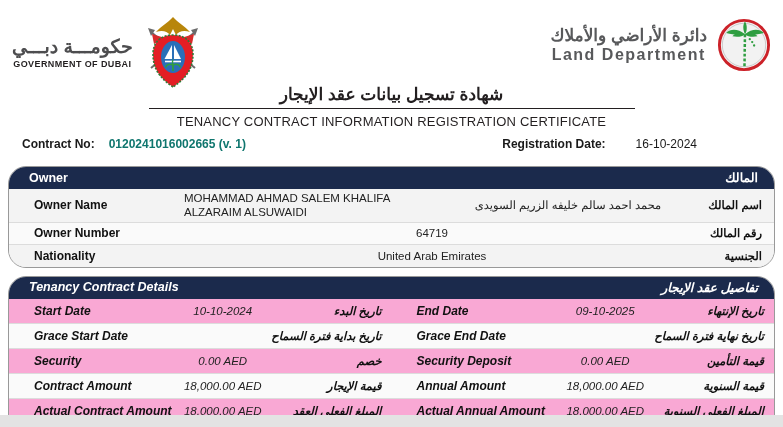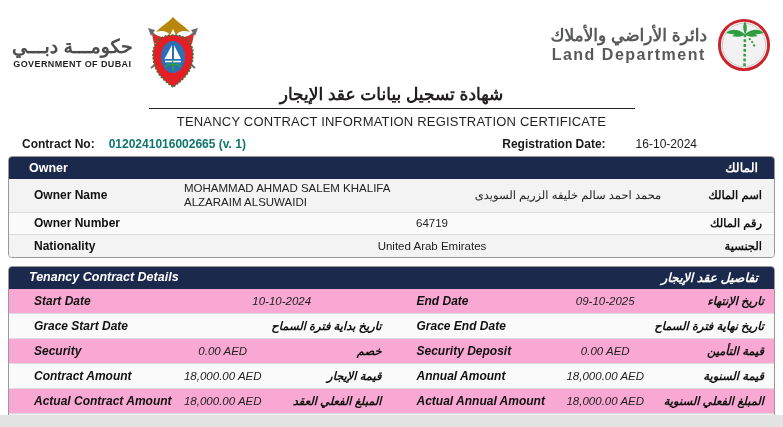--- a/index.html
+++ b/index.html
@@ -19,28 +19,28 @@
   .ld-ar { font-size:17px; font-weight:bold; color:#58595b; line-height:1.15; }
   .ld-en { font-size:16px; font-weight:bold; color:#58595b; letter-spacing:1.5px; margin-top:1px; }
   .ld-emblem { width:54px; height:54px; }
 
   
   .title-ar { text-align:center; font-size:17px; font-weight:bold; color:#231f20; }
   .title-rule { width:486px; border-top:1.5px solid #231f20; margin:3px auto 5px; }
   .title-en { text-align:center; font-size:13px; color:#231f20; letter-spacing:.2px; margin-bottom:8px; }
 
   
-  .meta { display:flex; align-items:center; font-size:12px; padding:0 22px; margin-bottom:5px; color:#1a1a1a; }
+  .meta { display:flex; align-items:center; font-size:12px; padding:0 22px; margin-bottom:15px; color:#1a1a1a; }
   .meta-lbl { font-weight:bold; }
   .meta-red { font-weight:bold; color:#0f766e; margin-left:14px; }
   .meta-reg { font-weight:bold; margin-left:auto; }
   .meta-val { margin-left:30px; margin-right:64px; }
 
   
-  .panel { margin:0 8px; border:1px solid #999; border-radius:4px; overflow:hidden; background:#f1f1f1; }
+  .panel { margin:0 8px; border:1px solid #999; border-radius:18px; overflow:hidden; background:#f1f1f1; }
   .panel + .panel { margin-top:8px;font-style:italic; }
   .panel-head { background:#1b2a4c; color:#fff; display:flex; justify-content:space-between; align-items:center; font-weight:bold; font-size:12.5px; padding:3px 16px 4px 20px; }
   .row { display:flex; align-items:center; padding:2px 12px 2px 25px; border-bottom:1px solid #dcdcdc; font-size:11.5px; color:#222; min-height:22px; background:#f3f3f3; }
   .row:nth-child(odd) { background:#fafafa; }
   .lbl { font-weight:bold; font-size:12px; color:#111; flex:0 0 150px; }
   .val-c { flex:1; text-align:center; }
   .val-l { flex:0 0 262px; text-align:left; line-height:1.25; }
   .val-ar { flex:1; text-align:center; padding-left:10px; }
   .lbl-ar { flex:0 0 82px; text-align:right; font-weight:bold; font-size:11.5px; color:#111; }
   .o-name { min-height:30px; }
@@ -147,20 +147,21 @@
   <section class="panel">
     <div class="panel-head">
       <span>Tenancy Contract Details</span>
       <span dir="rtl">تفاصيل عقد الإيجار</span>
     </div>
 
     <div class="t-row">
       <div class="t-half">
         <span class="lbl">Start Date</span>
         <span class="tval">10-10-2024</span>
+        <span class="lbl-ar" dir="rtl">تاريخ البدء</span>
       </div>
       <div class="t-half">
         <span class="lbl">End Date</span>
         <span class="tval">09-10-2025</span>
         <span class="lbl-ar" dir="rtl">تاريخ الإنتهاء</span>
       </div>
     </div>
 
     <div class="t-row">
       <div class="t-half">

